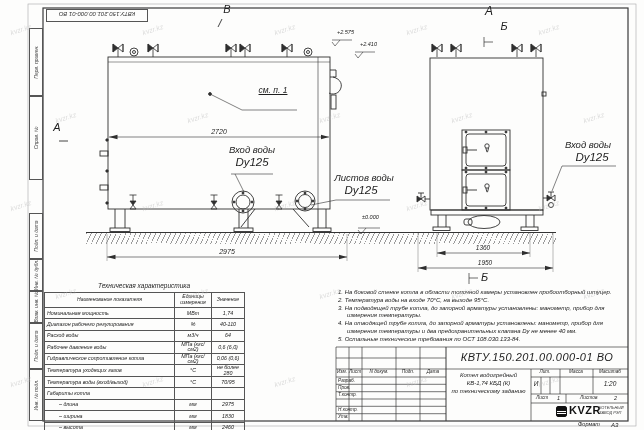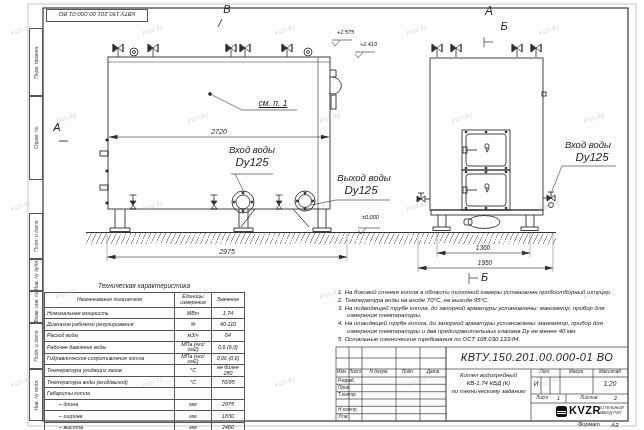--- a/index.html
+++ b/index.html
@@ -287,25 +287,25 @@
     </div>
   <div class="vstamp" style="top:323px;height:46px;">
       <span>Подп. и дата</span>
     </div>
   <div class="vstamp" style="top:369px;height:52px;">
       <span>Инв. № подл.</span>
     </div>
 
   <span class="t tc" style="left:227px;top:4px;font-size:11px;">В</span>
   <span class="t tc" style="left:57px;top:122px;font-size:11px;">А</span>
-  <span class="t tc" style="left:273px;top:99px;font-size:8.5px;text-decoration:underline;">см. п. 1</span>
+  <span class="t tc" style="left:273px;top:86px;font-size:8.5px;text-decoration:underline;">см. п. 1</span>
   <span class="t tc" style="left:219px;top:128px;font-size:7px;">2720</span>
   <span class="t tc" style="left:252px;top:145px;font-size:9.5px;">Вход воды</span>
   <span class="t tc" style="left:252px;top:157px;font-size:11.5px;">Dy125</span>
-  <span class="t tc" style="left:364px;top:173px;font-size:9.5px;">Выход воды</span>
+  <span class="t tc" style="left:364px;top:173px;font-size:9.5px;">Листов воды</span>
   <span class="t tc" style="left:361px;top:185px;font-size:11.5px;">Dy125</span>
   <span class="t" style="left:337px;top:30px;font-size:5.5px;">+2.575</span>
   <span class="t" style="left:360px;top:42px;font-size:5.5px;">+2.410</span>
   <span class="t" style="left:362px;top:215px;font-size:5.5px;">±0.000</span>
   <span class="t tc" style="left:227px;top:248px;font-size:7px;">2975</span>
 
   <span class="t tc" style="left:489px;top:5px;font-size:12px;">А</span>
   <span class="t tc" style="left:504px;top:21px;font-size:11px;">Б</span>
   <span class="t tc" style="left:588px;top:140px;font-size:9.5px;">Вход воды</span>
   <span class="t tc" style="left:592px;top:152px;font-size:11.5px;">Dy125</span>

